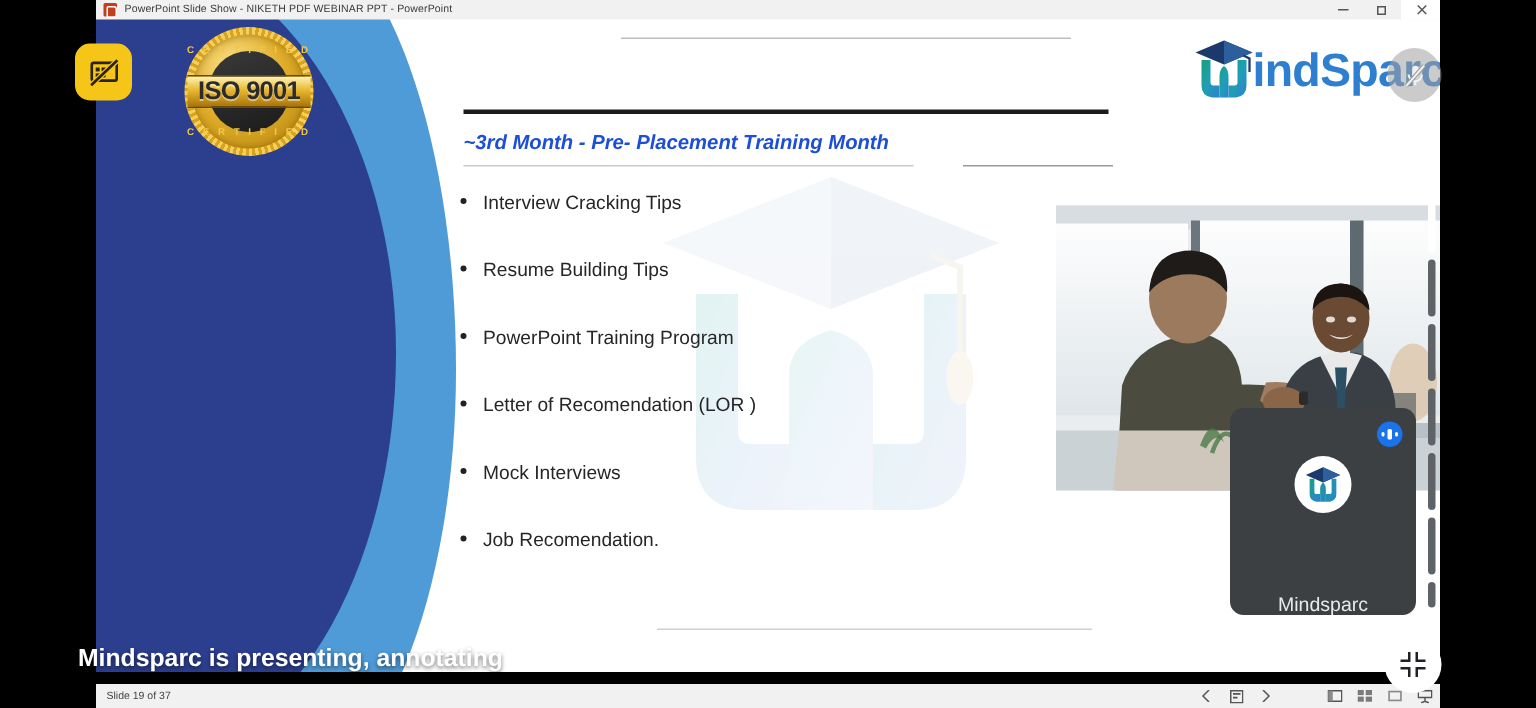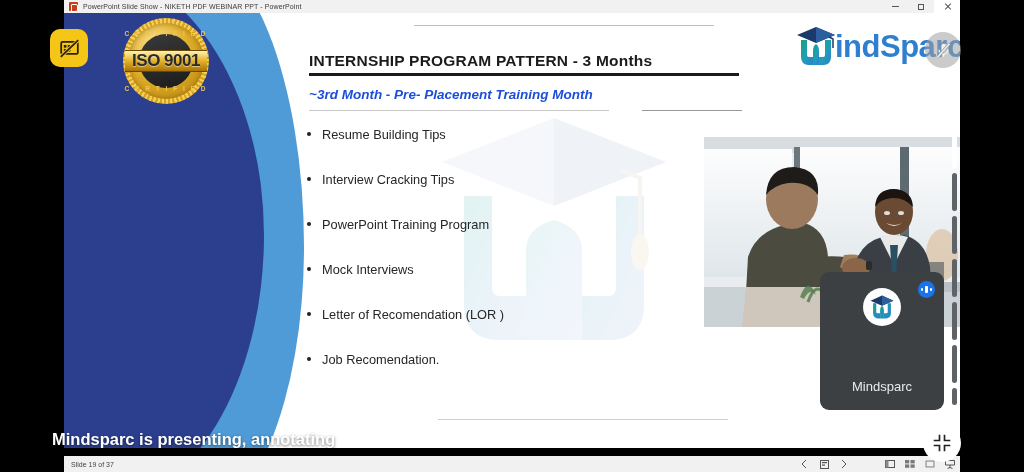--- a/index.html
+++ b/index.html
@@ -196,21 +196,21 @@
     position:absolute; left:52px; top:430px; z-index:55;
     font-size:16.5px; color:#ffffff; font-weight:700;
     text-shadow:0 1px 3px rgba(0,0,0,.55);
     white-space:nowrap;
   }
 
   
   .tile{
     position:absolute; left:820px; top:272px; width:124px; height:138px;
     background:#3c4043; border-radius:9px; z-index:58;
-    display:flex; flex-direction:column; align-items:center; justify-content:center;gap:40px;
+    display:flex; flex-direction:column; align-items:center; justify-content:flex-end;gap:40px;
   }
   .tile-avatar{
     width:38px; height:38px; border-radius:50%; background:#fff;
     display:flex; align-items:center; justify-content:center; margin-bottom:13px;
   }
   .tile-name{ font-size:13px; color:#e8eaed; }
   .tile-audio{
     position:absolute; right:9px; top:9px; width:17px; height:17px; border-radius:50%;
     background:#1a73e8; display:flex; align-items:center; justify-content:center;
   }
@@ -282,47 +282,46 @@
         <polygon points="120,18 232,62 120,106" fill="#cdd7e8"></polygon>
         <path d="M186 70 L206 78 L206 140" stroke="#e8e0cc" stroke-width="4" fill="none"></path>
         <ellipse cx="206" cy="152" rx="9" ry="18" fill="#efe7d2"></ellipse>
       </svg>
     </div>
 
     <div class="slide-body">
 
       <div class="topline"></div>
 
-      <div class="slide-title">INTERNSHIP PROGRAM PATTERN - 3 Months</div>
       <div class="title-rule"></div>
 
       <div class="slide-sub">~3rd Month - Pre- Placement Training Month</div>
       <div class="sub-rule"></div>
       <div class="sub-rule2"></div>
 
       <div class="bullets">
         <div class="bullet">
           <span class="dot"></span>
-          <span>Resume Building Tips</span>
+          <span>Interview Cracking Tips</span>
         </div>
         <div class="bullet">
           <span class="dot"></span>
-          <span>Interview Cracking Tips</span>
+          <span>Resume Building Tips</span>
         </div>
         <div class="bullet">
           <span class="dot"></span>
           <span>PowerPoint Training Program</span>
         </div>
         <div class="bullet">
           <span class="dot"></span>
-          <span>Mock Interviews</span>
+          <span>Letter of Recomendation (LOR )</span>
         </div>
         <div class="bullet">
           <span class="dot"></span>
-          <span>Letter of Recomendation (LOR )</span>
+          <span>Mock Interviews</span>
         </div>
         <div class="bullet">
           <span class="dot"></span>
           <span>Job Recomendation.</span>
         </div>
       </div>
 
       <div class="photo">
         <svg viewBox="0 0 270 190" width="270" height="190" preserveAspectRatio="xMidYMid slice">
           <defs>

